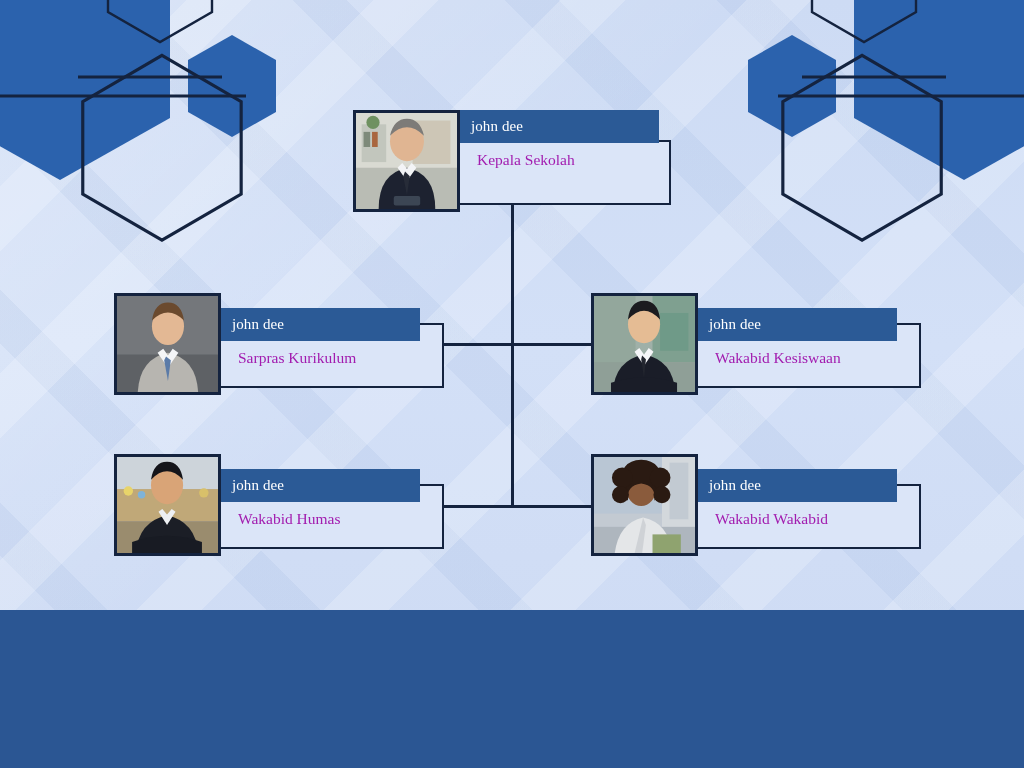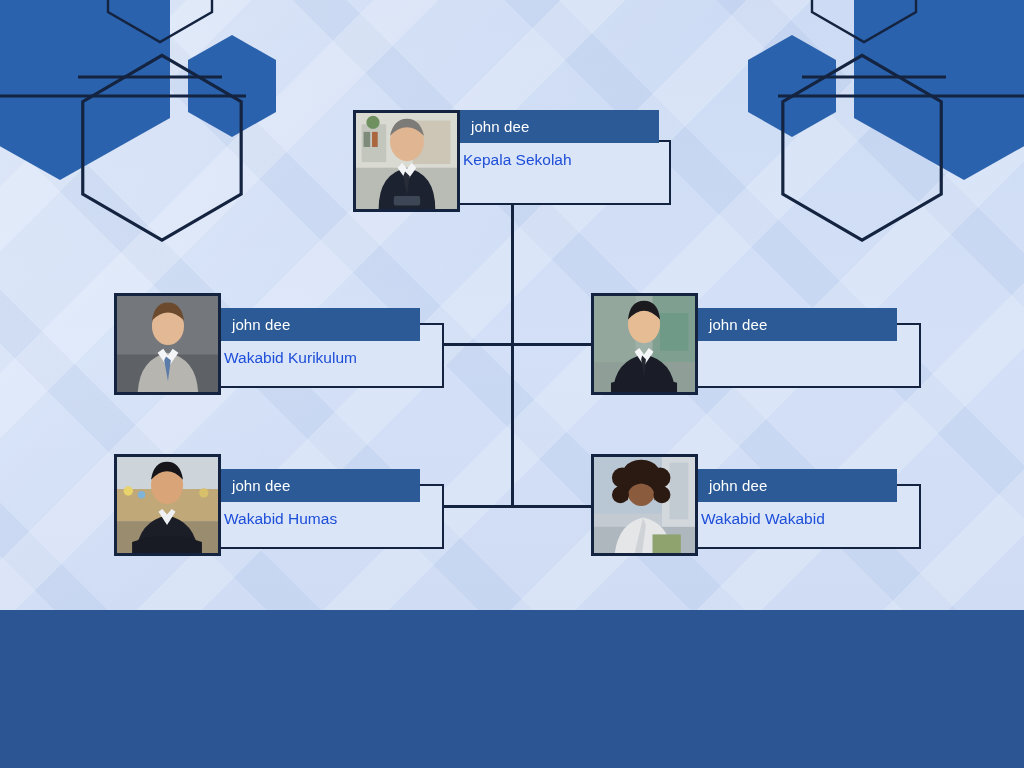--- a/index.html
+++ b/index.html
@@ -41,21 +41,21 @@
   .footer-bar {
     position:absolute; left:0; bottom:0;
     width:1024px; height:158px;
     background:#2b5693;
   }
 
   
   .wires { position:absolute; top:0; left:0; width:1024px; height:768px; pointer-events:none; }
 
   
-  .node { position:absolute; }
+  .node { position:absolute;font-family:Liberation Serif, serif; }
 
   .node .photo {
     position:absolute; left:0; top:0;
     border:3px solid #14233f;
     background:#8793a5;
     overflow:hidden;
   }
   .photo-art { position:absolute; inset:0; }
 
   .node .body {
@@ -71,23 +71,23 @@
   .node .header .nm {
     color:#ffffff;
     font-size:15px;
     letter-spacing:.1px;
     padding-left:14px;
     white-space:nowrap;
   }
   .node .role {
     position:absolute;
     display:flex; align-items:center;
-    color:#1d4ed8;
+    color:#a21caf;
     font-size:15.5px;
-    padding-left:6px;
+    padding-left:20px;
     white-space:nowrap;
   }
 </style>
 </head>
 <body>
 
 <div id="stage">
 
   <div class="bg-base"></div>
   <div class="bg-chevrons"></div>
@@ -162,40 +162,41 @@
         <rect x="40" y="88" width="28" height="10" rx="2" fill="#3c4654"></rect>
       </svg>
     </div>
   </div>
 
   <div class="node" style="left:114px; top:293px; width:320px; height:102px;">
     <div class="body" style="left:104px; top:30px; width:226px; height:65px;"></div>
     <div class="header" style="left:104px; top:15px; width:202px; height:33px;">
       <span class="nm">john dee</span>
     </div>
-    <div class="role" style="left:104px; top:48px; width:226px; height:34px;">Wakabid Kurikulum</div>
+    <div class="role" style="left:104px; top:48px; width:226px; height:34px;">Sarpras Kurikulum</div>
     <div class="photo" style="width:107px; height:102px;">
       <svg class="photo-art" viewBox="0 0 107 102" preserveAspectRatio="none">
         <rect width="107" height="102" fill="#6e7175"></rect>
         <rect x="0" y="0" width="107" height="102" fill="#74777b"></rect>
         <rect x="0" y="62" width="107" height="40" fill="#5e6165"></rect>
         <ellipse cx="54" cy="32" rx="17" ry="20" fill="#e3b894"></ellipse>
         <path d="M37 26 q17 -17 34 0 q-3 -19 -17 -19 q-14 0 -17 19z" fill="#6b4a2e"></path>
         <path d="M22 102 q2 -36 32 -42 q30 6 32 42z" fill="#b7b5b0"></path>
         <path d="M43 60 q11 16 11 16 q0 0 11 -16 l-6 -4 l-5 7 l-5 -7z" fill="#f4f5f7"></path>
         <path d="M52 64 l5 4 l-3 22 l-4 -22z" fill="#5b7ba8"></path>
       </svg>
     </div>
   </div>
 
   <div class="node" style="left:591px; top:293px; width:320px; height:102px;">
     <div class="body" style="left:104px; top:30px; width:226px; height:65px;"></div>
     <div class="header" style="left:104px; top:15px; width:202px; height:33px;">
       <span class="nm">john dee</span>
     </div>
+    <div class="role" style="left:104px; top:48px; width:226px; height:34px;">Wakabid Kesiswaan</div>
     <div class="photo" style="width:107px; height:102px;">
       <svg class="photo-art" viewBox="0 0 107 102" preserveAspectRatio="none">
         <rect width="107" height="102" fill="#9fb0a8"></rect>
         <rect x="0" y="0" width="44" height="102" fill="#93a79c"></rect>
         <rect x="62" y="0" width="45" height="70" fill="#7fa090"></rect>
         <rect x="70" y="18" width="30" height="40" fill="#6f9a88"></rect>
         <rect x="0" y="70" width="107" height="32" fill="#8f9f97"></rect>
         <ellipse cx="53" cy="30" rx="17" ry="20" fill="#e5bc94"></ellipse>
         <path d="M36 25 q17 -19 34 0 q-2 -20 -17 -20 q-15 0 -17 20z" fill="#1b1b1f"></path>
         <path d="M20 102 q2 -34 33 -40 q31 6 33 40z" fill="#1a1d28"></path>

